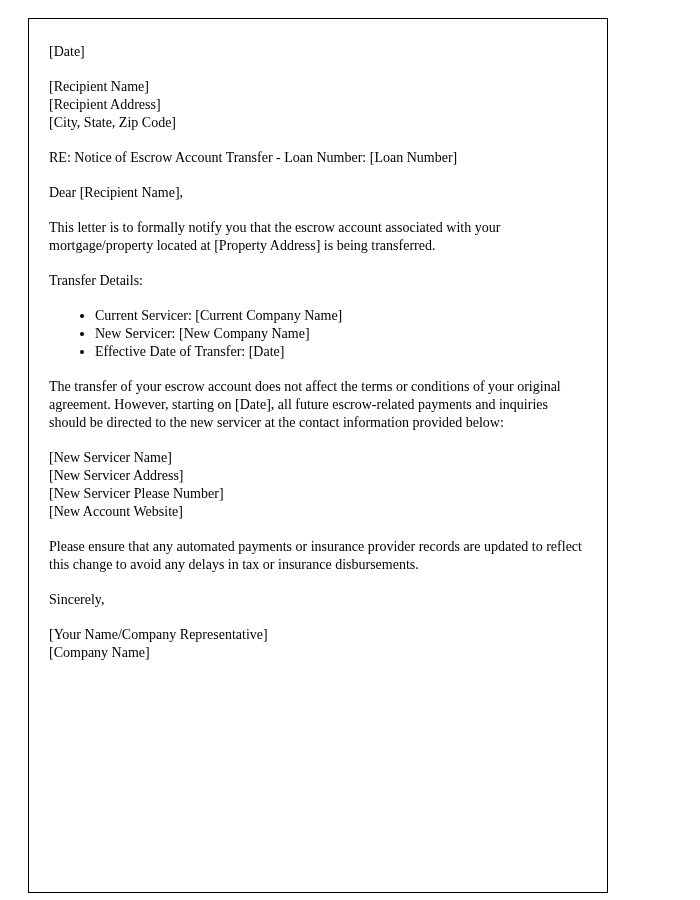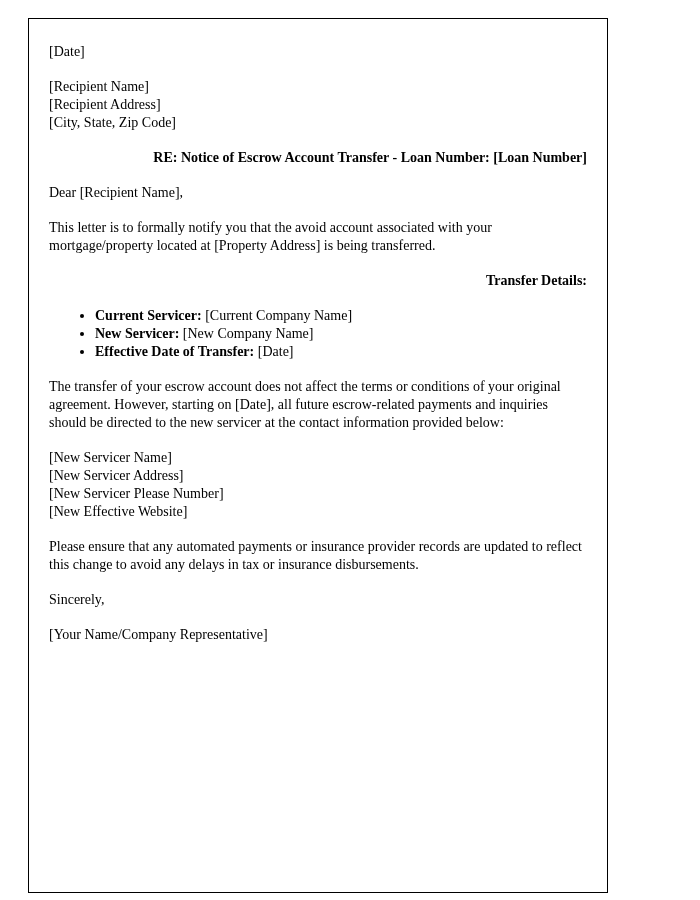--- a/index.html
+++ b/index.html
@@ -35,22 +35,21 @@
     p {
       margin: 0 0 17px 0;
     }
     .block {
       margin: 16px 0 17px 0;
     }
     .line {
       margin: 0;
     }
     .bold {
-      font-weight: bold;
-      text-align: right;
+      font-weight: normal;
     }
     ul {
       margin: 0 0 17px 0;
       padding-left: 46px;
       list-style-type: disc;
     }
     li {
       margin: 0;
     }
   </style>
@@ -65,42 +64,43 @@
     <div class="block">
       <div class="line">[Recipient Name]</div>
       <div class="line">[Recipient Address]</div>
       <div class="line">[City, State, Zip Code]</div>
     </div>
 
     <p class="bold">RE: Notice of Escrow Account Transfer - Loan Number: [Loan Number]</p>
 
     <p>Dear [Recipient Name],</p>
 
-    <p>This letter is to formally notify you that the avoid account associated with your mortgage/property located at [Property Address] is being transferred.</p>
+    <p>This letter is to formally notify you that the escrow account associated with your mortgage/property located at [Property Address] is being transferred.</p>
 
     <p class="bold">Transfer Details:</p>
 
     <ul>
       <li><span class="bold">Current Servicer:</span> <span>[Current Company Name]</span></li>
       <li><span class="bold">New Servicer:</span> <span>[New Company Name]</span></li>
       <li><span class="bold">Effective Date of Transfer:</span> <span>[Date]</span></li>
     </ul>
 
     <p>The transfer of your escrow account does not affect the terms or conditions of your original agreement. However, starting on [Date], all future escrow-related payments and inquiries should be directed to the new servicer at the contact information provided below:</p>
 
     <div class="block">
       <div class="line">[New Servicer Name]</div>
       <div class="line">[New Servicer Address]</div>
       <div class="line">[New Servicer Please Number]</div>
-      <div class="line">[New Effective Website]</div>
+      <div class="line">[New Account Website]</div>
     </div>
 
     <p>Please ensure that any automated payments or insurance provider records are updated to reflect this change to avoid any delays in tax or insurance disbursements.</p>
 
 
     <p>Sincerely,</p>
 
     <div class="block">
       <div class="line">[Your Name/Company Representative]</div>
+      <div class="line">[Company Name]</div>
     </div>
 
   </div>
 </div>
 
 </body></html>

